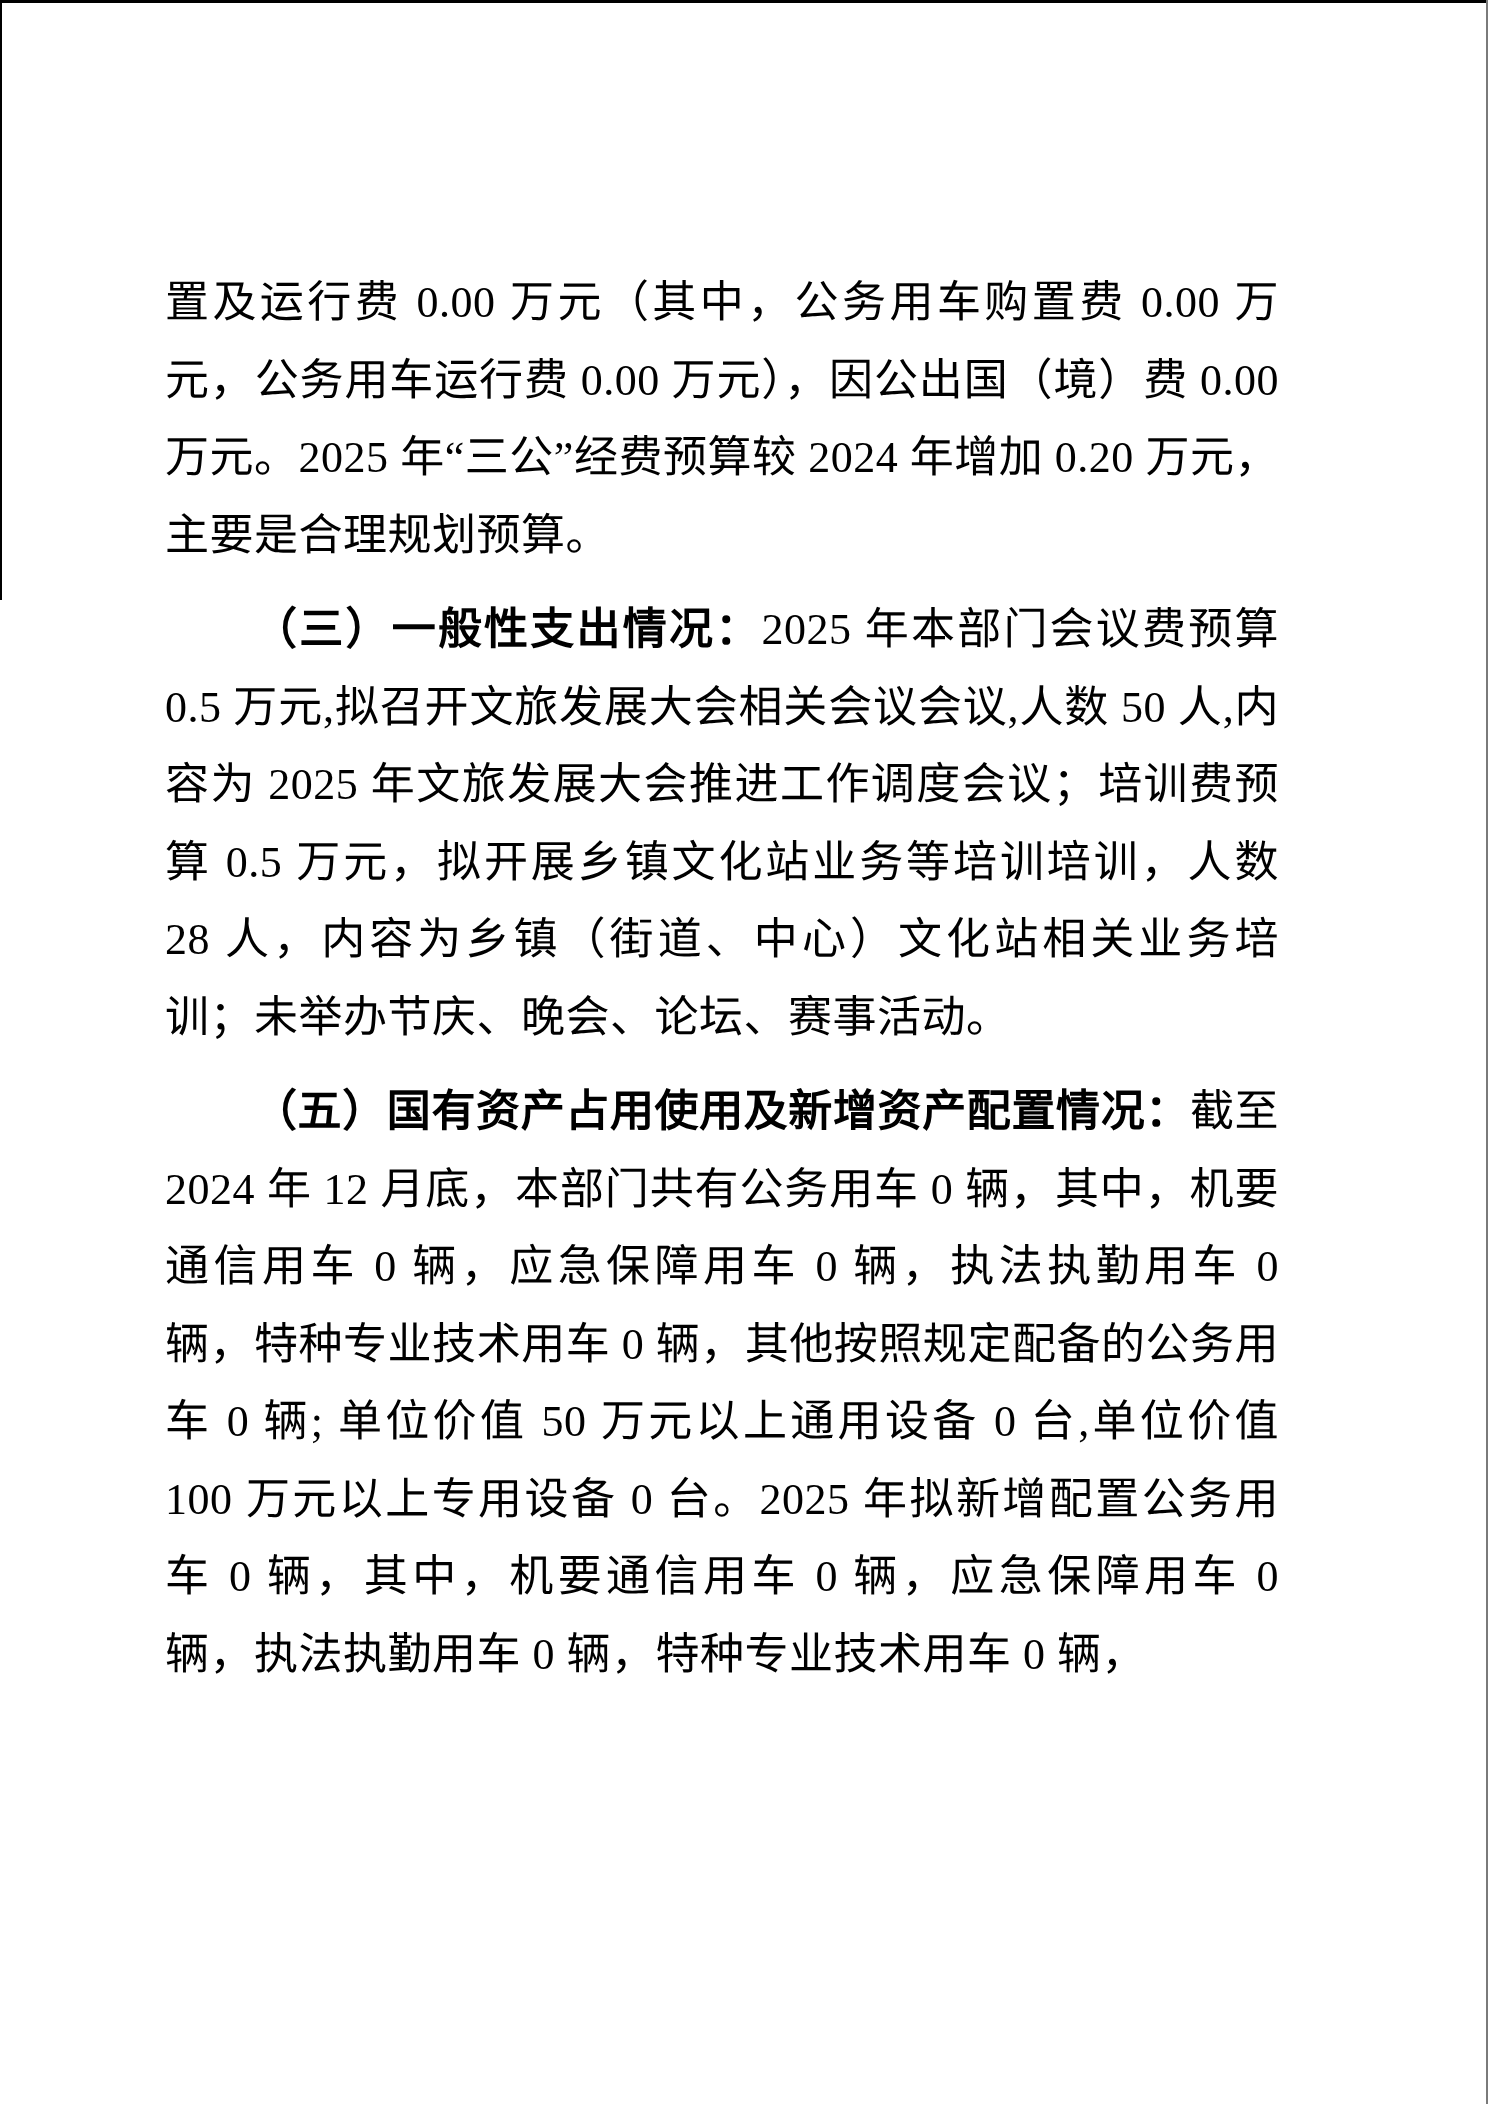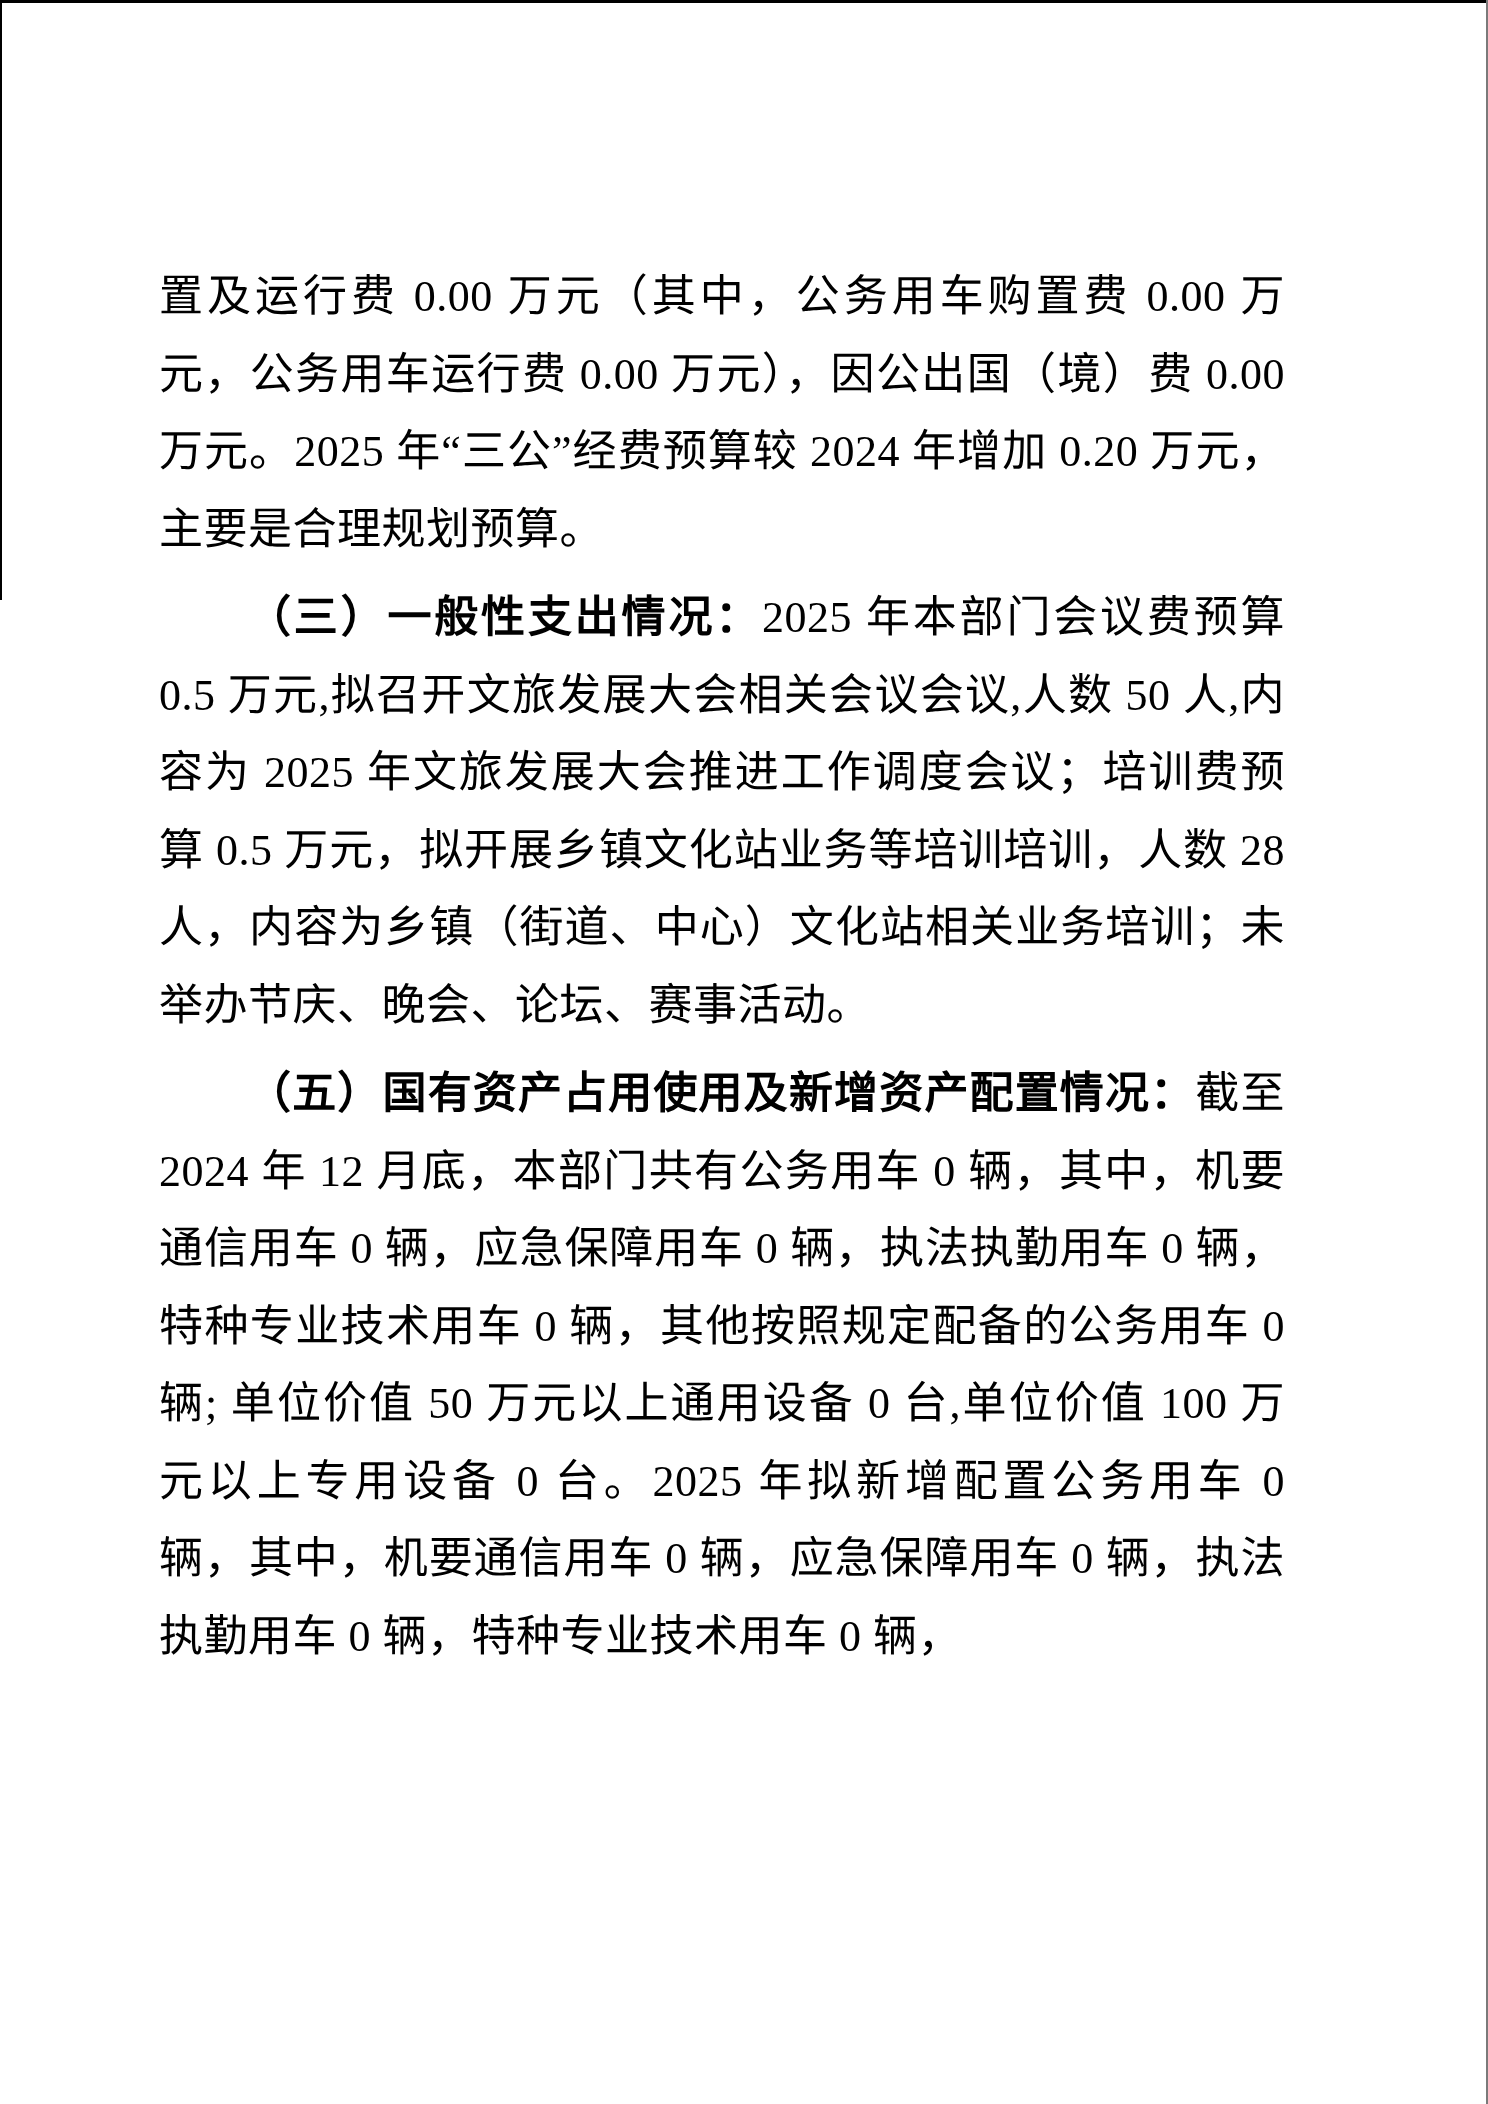--- a/index.html
+++ b/index.html
@@ -40,21 +40,21 @@
     left: 148px;
     top: 247px;
     width: 1148px;
     font-size: 44px;
     line-height: 77.5px;
     text-align: justify;
     text-justify: inter-ideograph;
     letter-spacing: 0.5px;
   }
   p.para {
-    margin: 11px;
+    margin: 17px;
     padding: 0;
   }
   p.para.indent {
     text-indent: 2em;
   }
   .section-heading {
     font-weight: bold;
   }
 </style>
 </head>

